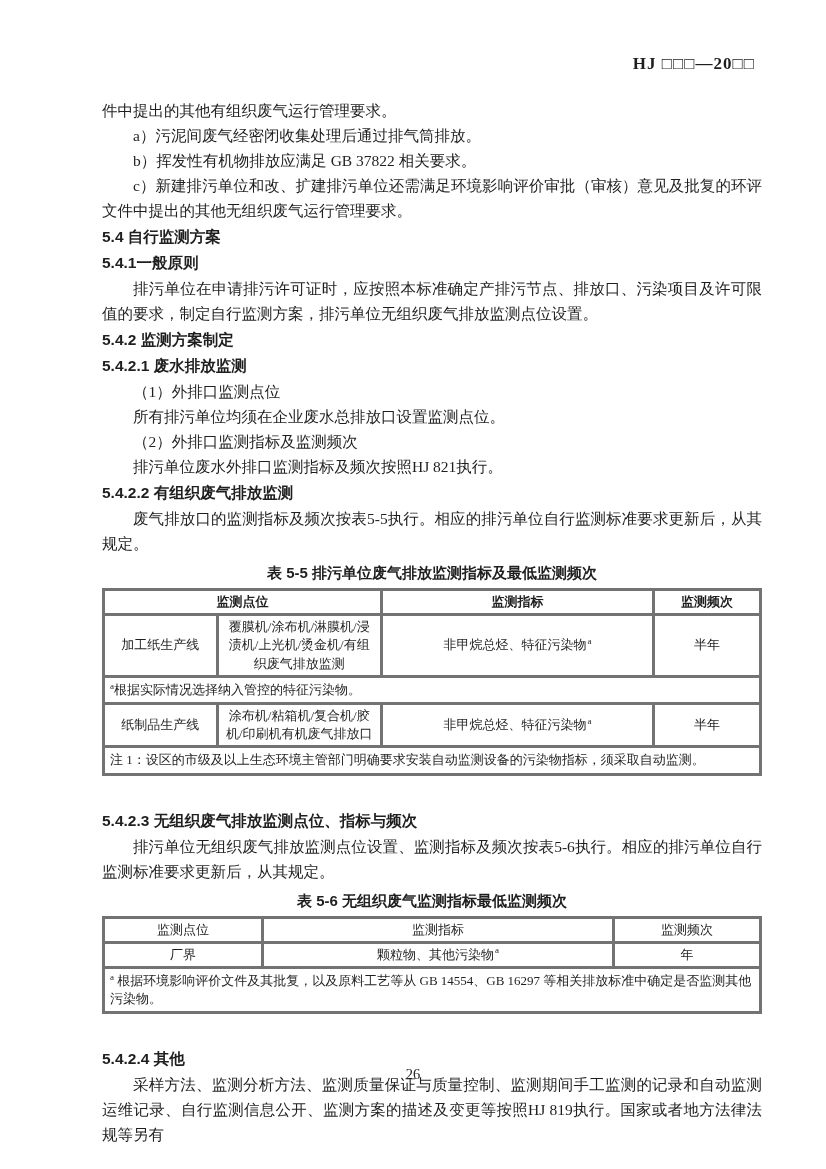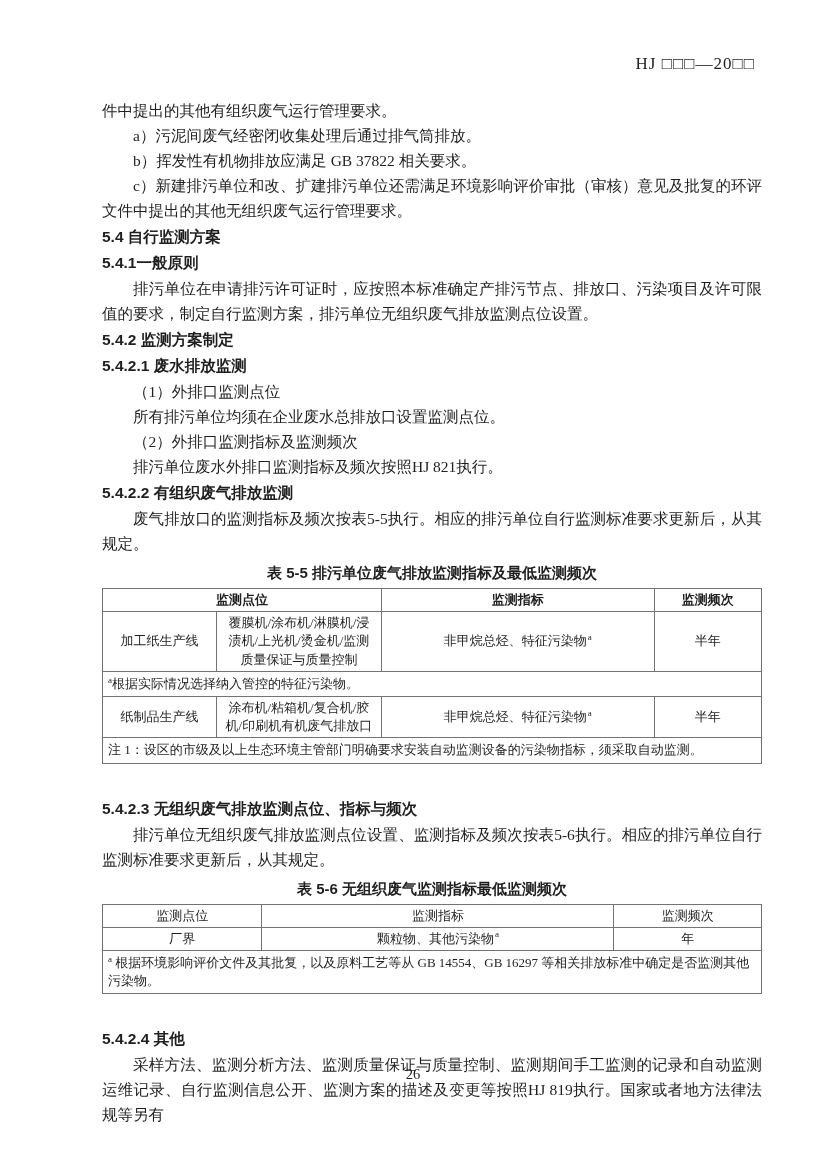--- a/index.html
+++ b/index.html
@@ -11,21 +11,21 @@
     color: #1f1f1f;
     font-family: "Liberation Serif", "DejaVu Serif", serif;
     overflow: hidden;
   }
   .running-header {
     position: absolute;
     top: 54px;
     left: 95px;
     width: 660px;
     text-align: right;
-    font-weight: normal;
+    font-weight: bold;
     font-size: 17px;
     letter-spacing: 1px;
     font-family: "Liberation Serif", "DejaVu Serif", serif;
   }
   .content {
     position: absolute;
     top: 98px;
     left: 102px;
     width: 660px;
   }
@@ -56,21 +56,21 @@
   table {
     width: 100%;
     border-collapse: collapse;
     border: 1.5px solid #000;
     font-size: 13px;
     line-height: 1.4;
     margin-bottom: 6px;
     table-layout: fixed;
   }
   td {
-    border: 1px solid #737373;
+    border: 3px solid #737373;
     padding: 2px 5px;
     text-align: center;
     vertical-align: middle;
   }
   .t55-head td {
     font-weight: bold;
     font-family: "Liberation Sans", "DejaVu Sans", sans-serif;
   }
   .fnote {
     text-align: left;
@@ -130,21 +130,21 @@
           <col style="width:16.3%">
       </colgroup>
       <tbody>
         <tr class="t55-head">
           <td colspan="2">监测点位</td>
           <td>监测指标</td>
           <td>监测频次</td>
         </tr>
         <tr>
           <td>加工纸生产线</td>
-          <td>覆膜机/涂布机/淋膜机/浸渍机/上光机/烫金机/监测质量保证与质量控制</td>
+          <td>覆膜机/涂布机/淋膜机/浸渍机/上光机/烫金机/有组织废气排放监测</td>
           <td><span>非甲烷总烃、特征污染物</span><sup>a</sup></td>
           <td>半年</td>
         </tr>
         <tr>
           <td colspan="4" class="fnote"><sup style="margin-left:0">a</sup><span>根据实际情况选择纳入管控的特征污染物。</span></td>
         </tr>
         <tr>
           <td>纸制品生产线</td>
           <td>涂布机/粘箱机/复合机/胶机/印刷机有机废气排放口</td>
           <td><span>非甲烷总烃、特征污染物</span><sup>a</sup></td>

